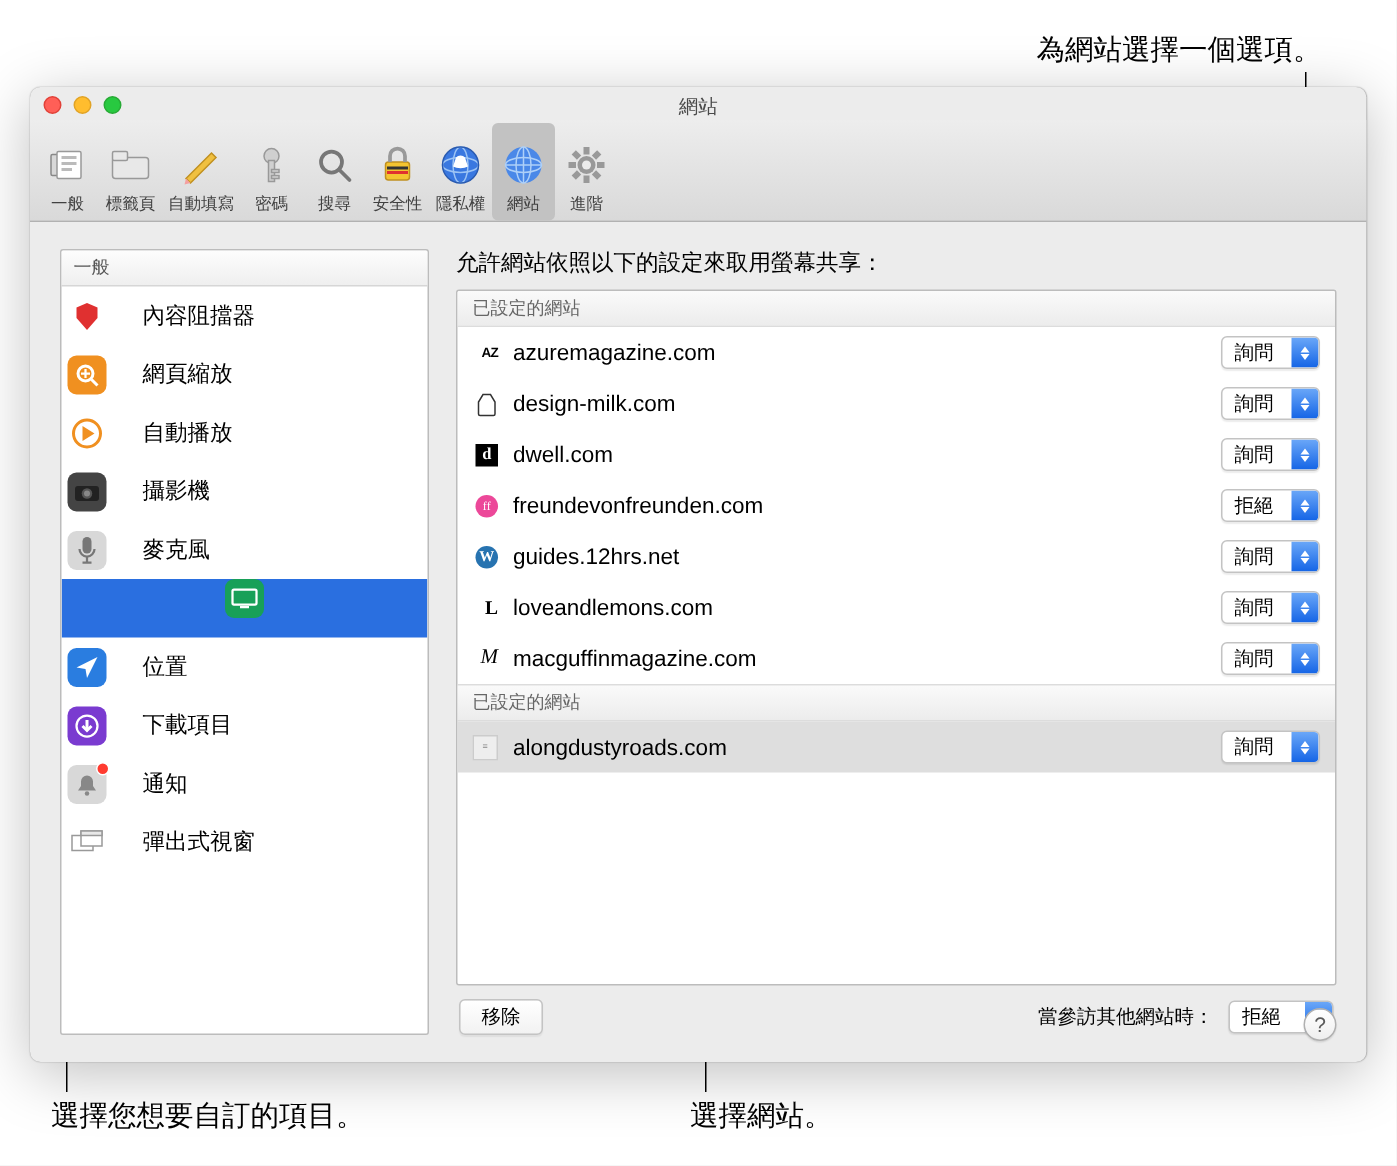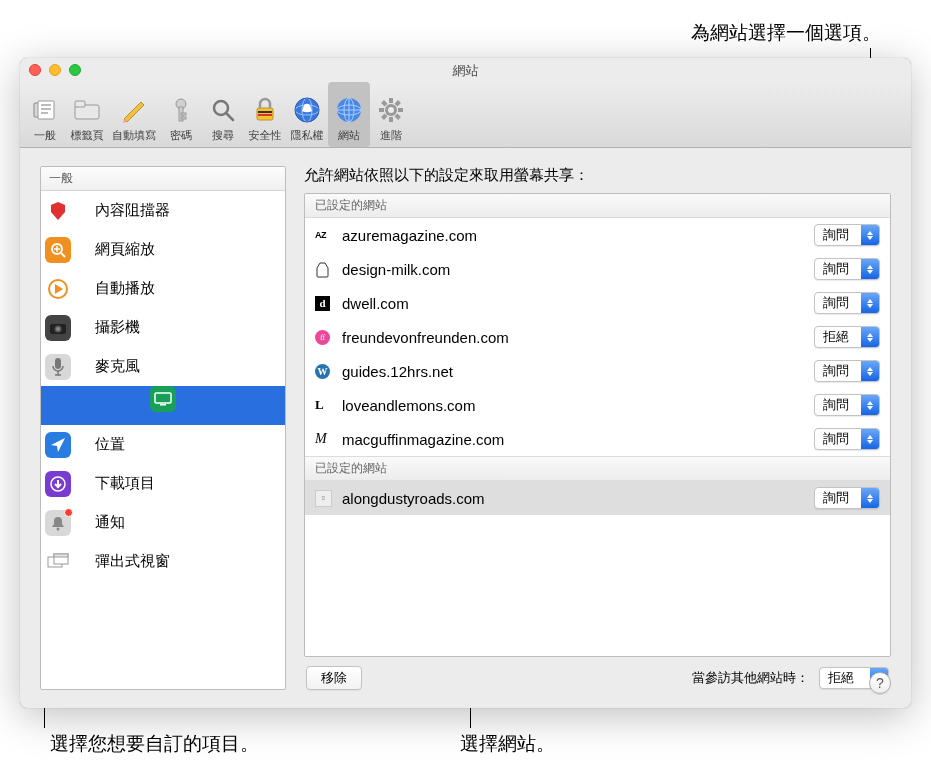--- a/index.html
+++ b/index.html
@@ -14,21 +14,21 @@
     .callout-top {
       position: absolute;
       top: 20px;
       right: 50px;
       font-size: 19px;
       color: #000;
     }
     .callout-bottom-left {
       position: absolute;
       bottom: 20px;
-      left: 50px;
+      left: 34px;
       font-size: 19px;
     }
     .callout-bottom-right {
       position: absolute;
       bottom: 20px;
       left: 460px;
       font-size: 19px;
     }
     .callout-line-top {
       position: absolute;
@@ -198,21 +198,21 @@
       height: 34px;
       padding: 0 10px;
       gap: 10px;
     }
     .site-row.selected { background: #dedede;}
     .favicon {
       width: 17px;
       height: 17px;
       display: flex;
       align-items: center;
-      justify-content: flex-start;
+      justify-content: flex-end;
       font-size: 10px;
       font-weight: bold;
       flex-shrink: 0;
     }
     .site-domain { flex: 1; font-size: 15px; }
     .popup {
       display: flex;
       align-items: center;
       height: 22px;
       background: #fff;

